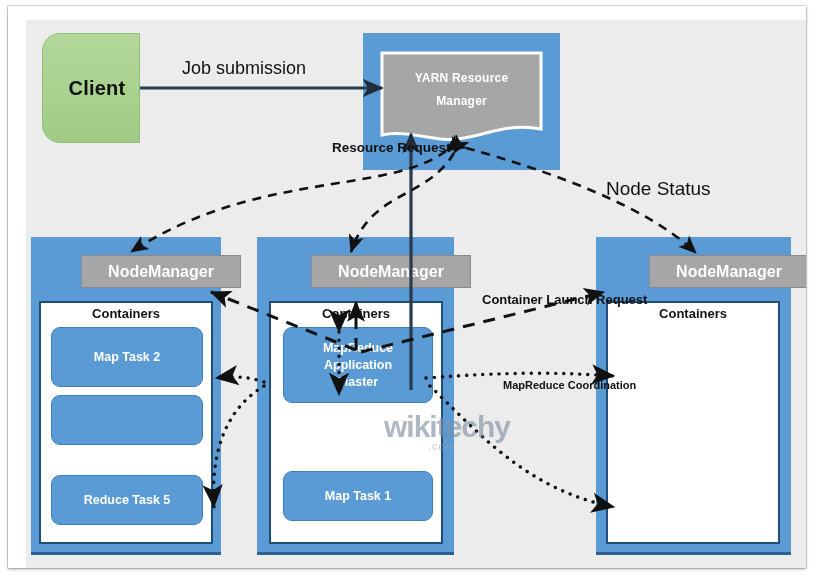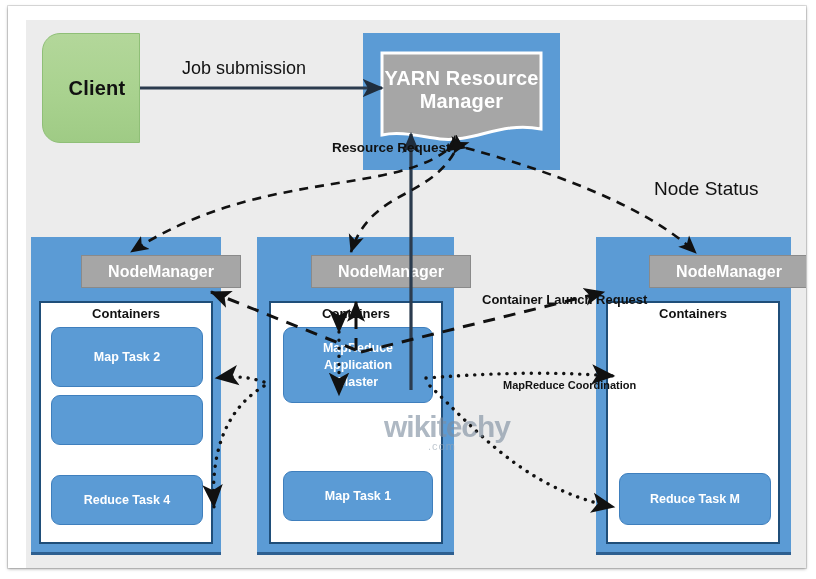--- a/index.html
+++ b/index.html
@@ -78,21 +78,21 @@
     position: absolute;
     inset: 0;
   }
   .rm-text {
     position: absolute;
     left: 0;
     top: 16px;
     width: 163px;
     text-align: center;
     color: #ffffff;
-    font-size: 20px;
+    font-size: 12px;
     font-weight: bold;
     line-height: 23px;
     letter-spacing: .2px;
     pointer-events: none;
   }
 
   
   .node {
     position: absolute;
     top: 217px;
@@ -189,21 +189,21 @@
   }
   #label-resource-request {
     left: 306px; top: 118px;
     font-size: 13.5px;
     text-align: center;
     line-height: 19px;
     width: 78px;
   }
   #label-node-status {
     left: 580px; top: 158px;
-    font-size: 19px; font-weight: normal; margin-left: 48px;
+    font-size: 19px; font-weight: normal;
   }
   #label-container-launch {
     left: 456px; top: 270px;
     width: 140px;
     font-size: 13px;
     line-height: 20px;
     text-align: center;
   }
   #label-mr-coordination {
     left: 477px; top: 358px;
@@ -268,42 +268,41 @@
           </div>
         </div>
       </div>
 
       <div class="node" id="node-left">
         <div class="nm-badge">NodeManager</div>
         <div class="containers-box">
           <div class="containers-title">Containers</div>
           <div class="task" id="task-map2">Map Task 2</div>
           <div class="task" id="task-empty"></div>
-          <div class="task" id="task-reduce1">Reduce Task 4</div>
+          <div class="task" id="task-reduce1">Reduce Task 5</div>
         </div>
       </div>
 
       <div class="node" id="node-middle">
         <div class="nm-badge">NodeManager</div>
         <div class="containers-box">
           <div class="containers-title">Containers</div>
           <div class="task" id="task-appmaster">
             <span>MapReduce</span>
             <span>Application</span>
             <span>Master</span>
           </div>
           <div class="task" id="task-map1">Map Task 1</div>
         </div>
       </div>
 
       <div class="node" id="node-right">
         <div class="nm-badge">NodeManager</div>
         <div class="containers-box">
           <div class="containers-title">Containers</div>
-          <div class="task" id="task-reduceM">Reduce Task M</div>
         </div>
       </div>
 
       <svg id="wires" viewBox="0 0 780 548">
         <defs>
           <marker id="ah" markerWidth="7" markerHeight="7" refX="6" refY="3.2" orient="auto" markerUnits="strokeWidth">
             <path d="M0,0.4 L6.6,3.2 L0,6 L1.6,3.2 Z" fill="#1f2d3d"></path>
           </marker>
           <marker id="ah2" markerWidth="8" markerHeight="8" refX="6.6" refY="3.4" orient="auto" markerUnits="strokeWidth">
             <path d="M0,0.4 L7,3.4 L0,6.4 L1.7,3.4 Z" fill="#111111"></path>

